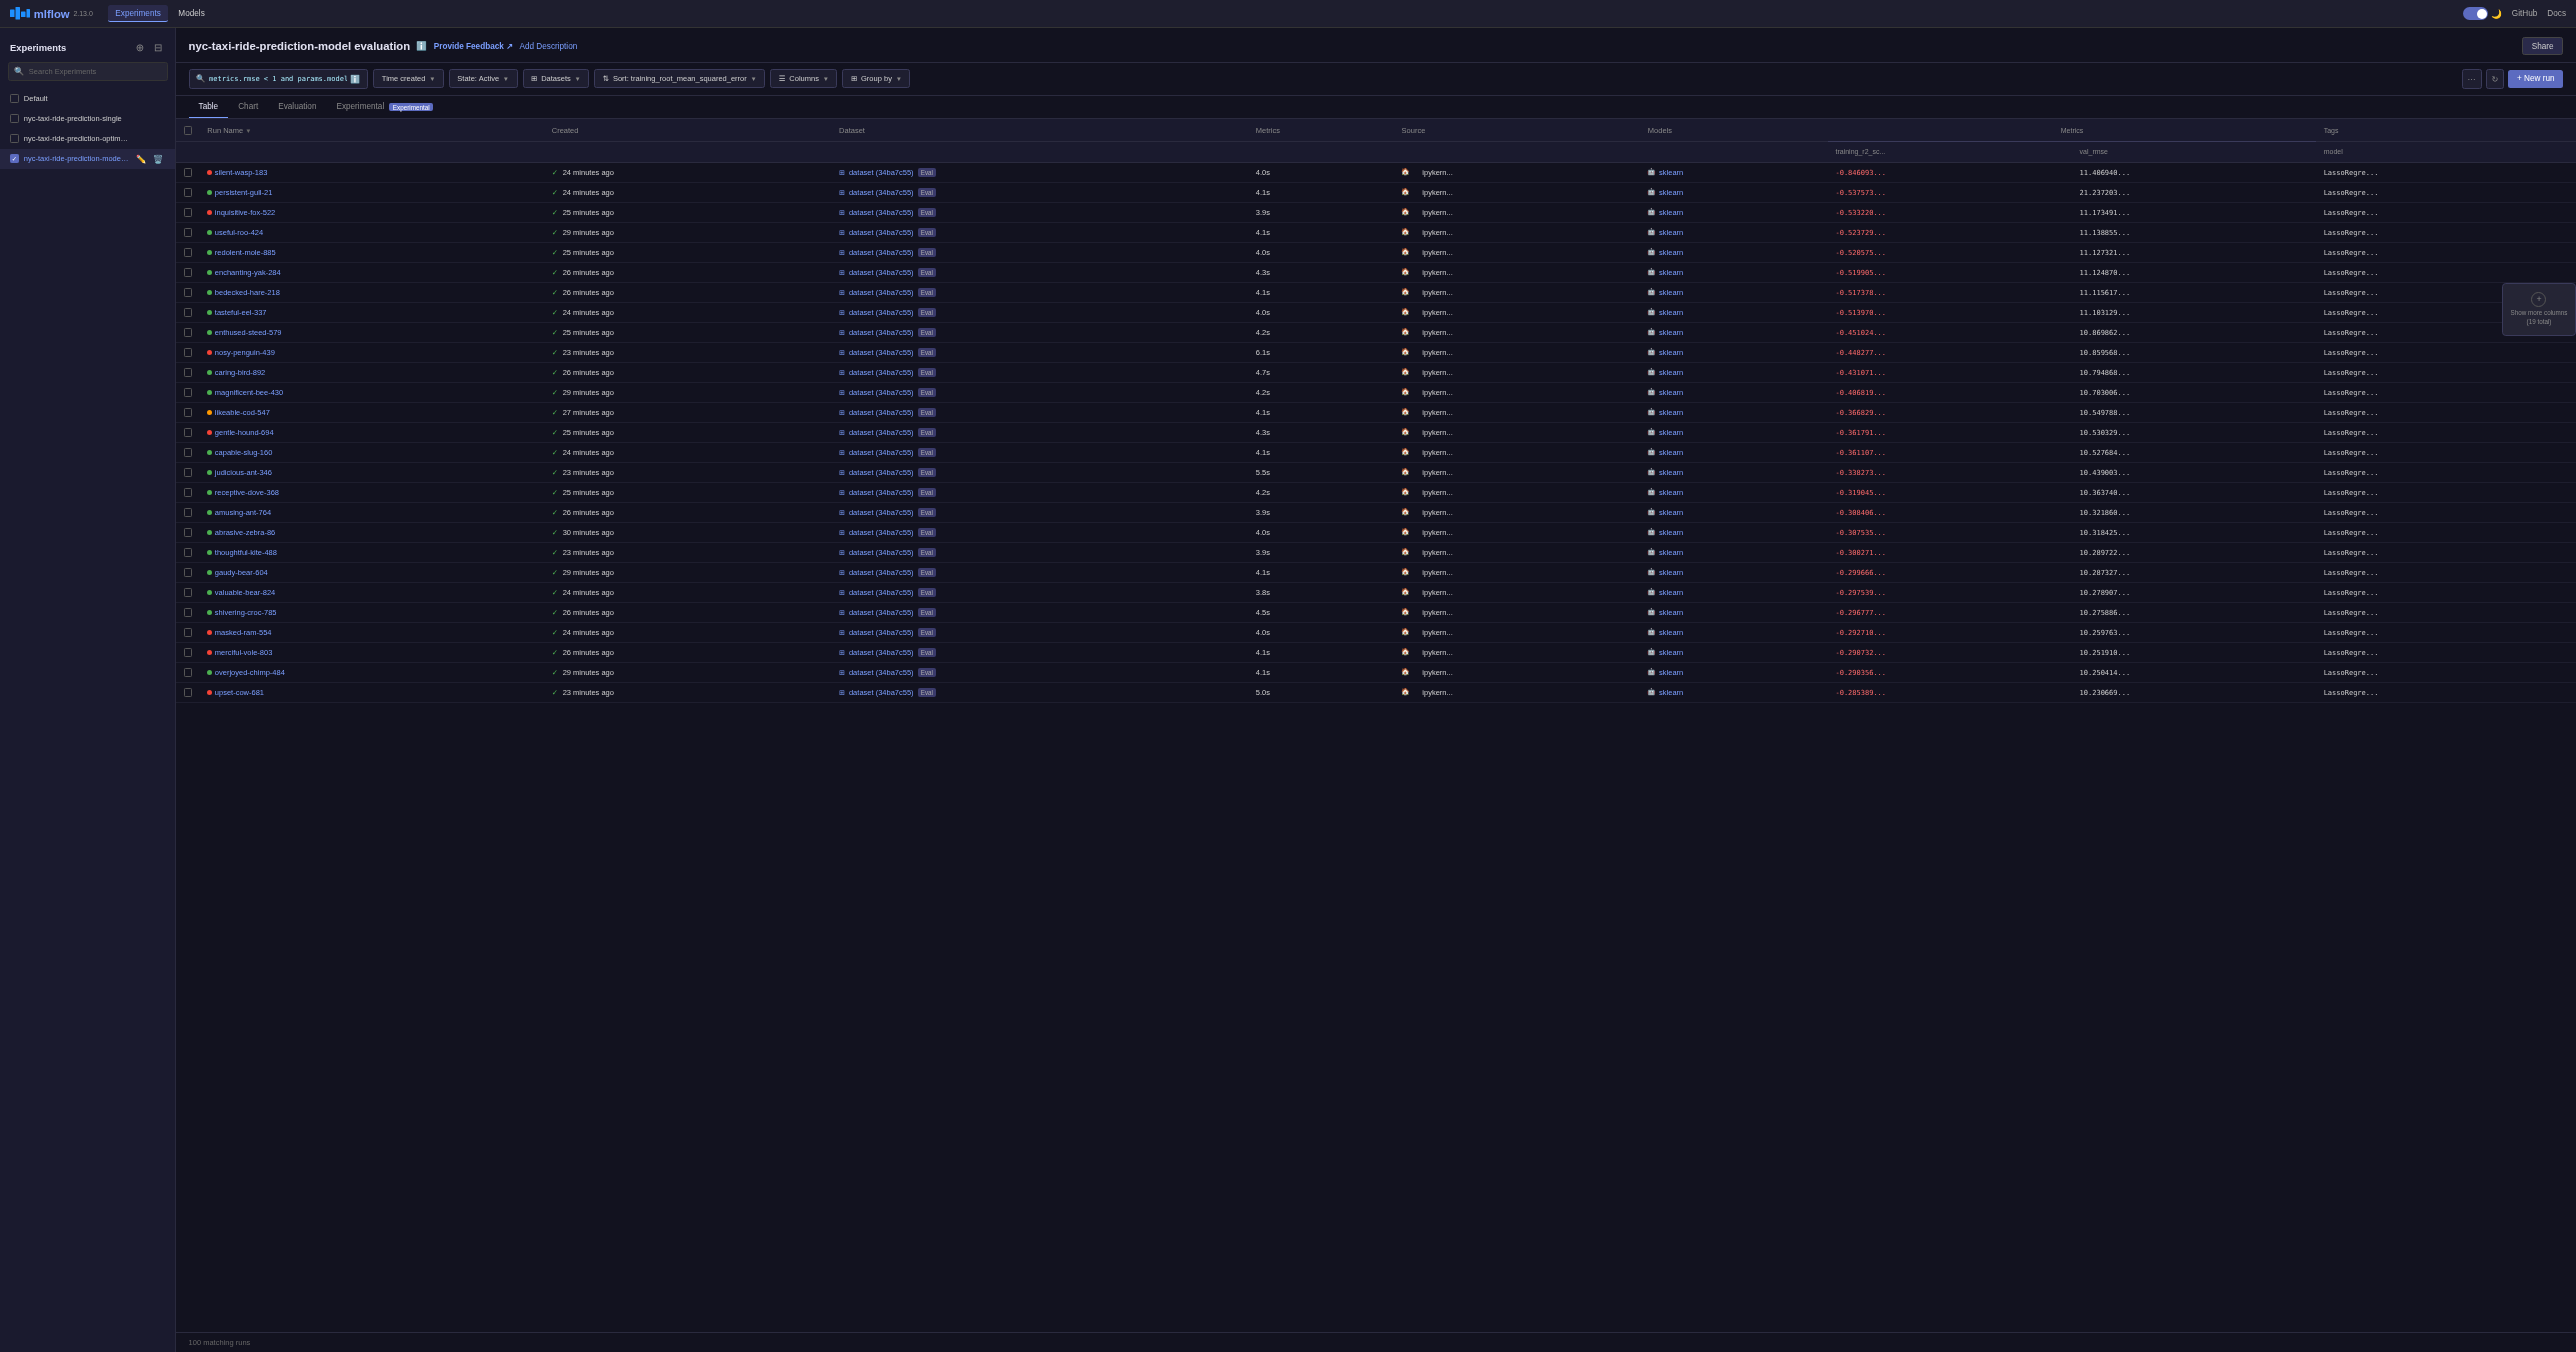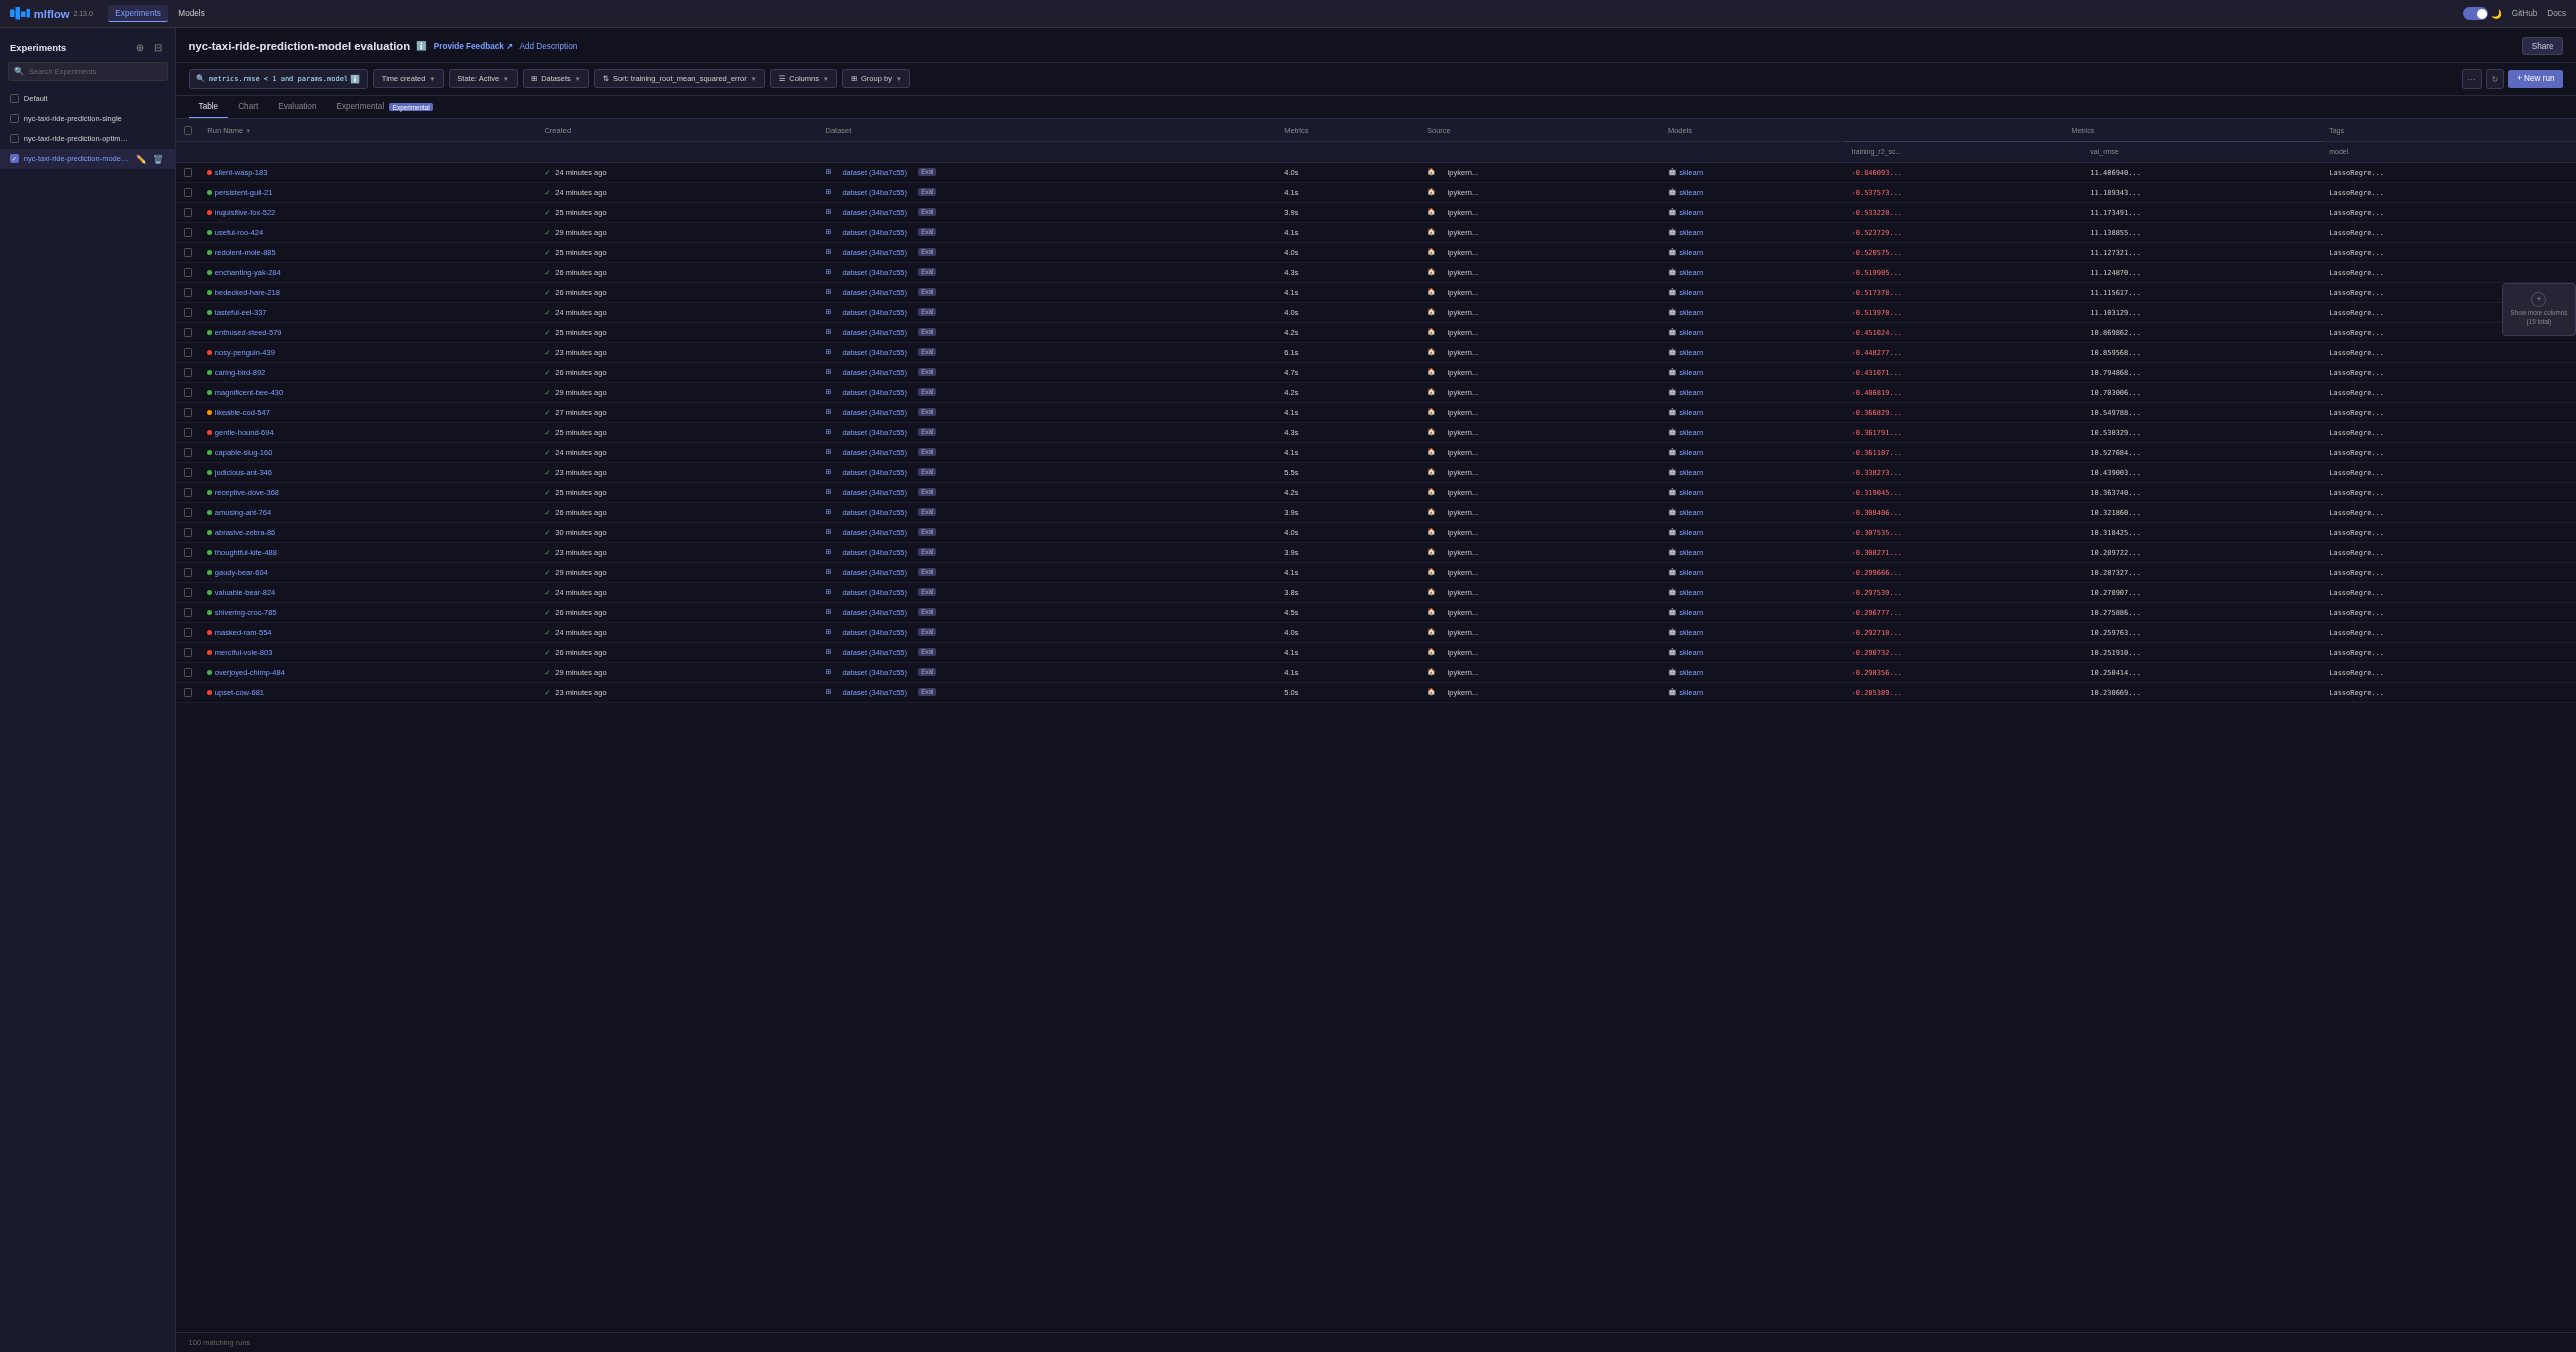--- a/index.html
+++ b/index.html
@@ -76,21 +76,21 @@
     table { width: 100%; border-collapse: collapse; }
     thead { position: sticky; top: 0; z-index: 10; background: #1a1a2e; }
     thead tr { border-bottom: 0.6px solid #2a2a3e; }
     th { padding: 6.3px 7.5px; text-align: left; font-size: 7.5px; font-weight: 500; color: #888; white-space: nowrap; cursor: pointer; }
     th .sort-icon { font-size: 6.3px; color: #666; }
     tbody tr { border-bottom: 0.6px solid #1e1e2e; }
     td { padding: 5px 7.5px; font-size: 7.5px; color: #ccc; white-space: nowrap; overflow: hidden; max-width: 126px; text-overflow: ellipsis; }
     
     .checkbox-col { width: 20px; }
     .run-name { color: #7b9fff; cursor: pointer; display: flex; align-items: center; gap: 2.5px; }
-    .dataset-cell { display: flex; align-items: flex-start; gap: 11px; color: #7b9fff; }
+    .dataset-cell { display: flex; align-items: flex-end; gap: 4px; color: #7b9fff; }
     .eval-badge { background: #3a3a6a; color: #aaa; font-size: 6.3px; padding: 0.6px 3.1px; border-radius: 1.9px; }
     .model-cell { display: flex; align-items: center; gap: 2.5px; color: #7b9fff; cursor: pointer; }
     .source-cell { display: flex; align-items: center; gap: 12px; color: #ccc; }
     .metric-value { color: #ccc; font-family: monospace; font-size: 7px; }
     .neg-value { color: #ff6b6b; }
     .tag-value { font-family: monospace; font-size: 7px; }
     
     
     .table-footer { padding: 5px 12.6px; color: #666; font-size: 7.5px; border-top: 0.6px solid #2a2a3e; background: #12121f; }
     
@@ -357,21 +357,21 @@
       <td>
         <div class="model-cell">
           <span style="font-size:7px;">🤖</span>
           <span>sklearn</span>
         </div>
       </td>
       <td>
         <span class="metric-value neg-value">-0.537573...</span>
       </td>
       <td>
-        <span class="metric-value">11.189343...</span>
+        <span class="metric-value">21.237203...</span>
       </td>
       <td>
         <span class="tag-value">LassoRegre...</span>
       </td>
     </tr>
               <tr>
       <td class="checkbox-col">
         <div style="width:8.8px;height:8.8px;border:0.6px solid #555;border-radius:1.3px;"></div>
       </td>
       <td>

